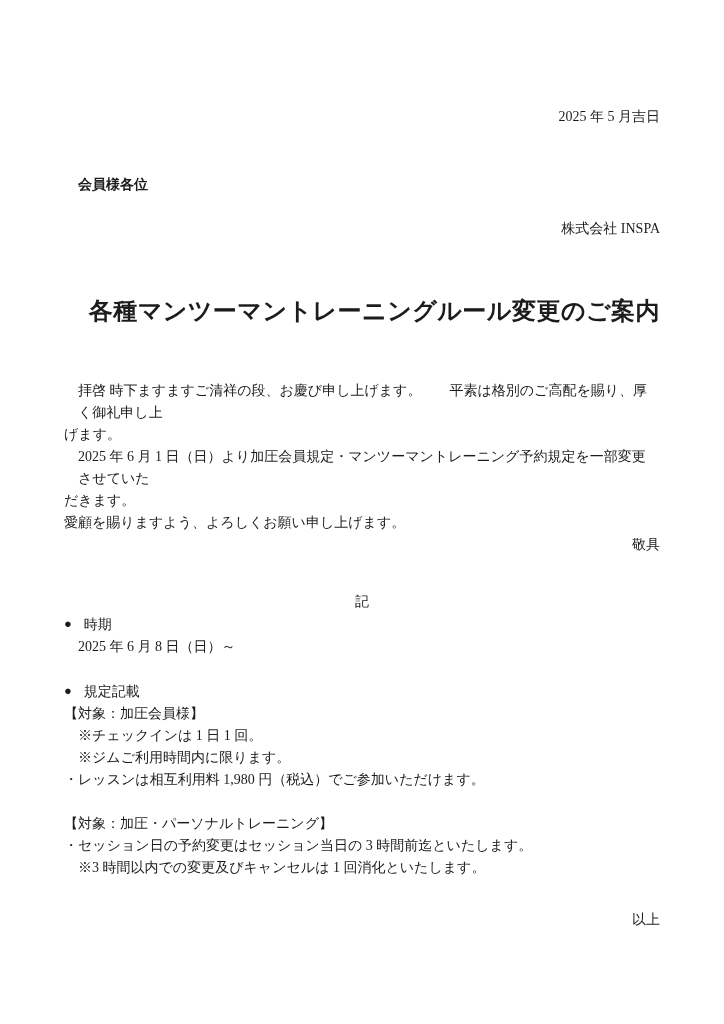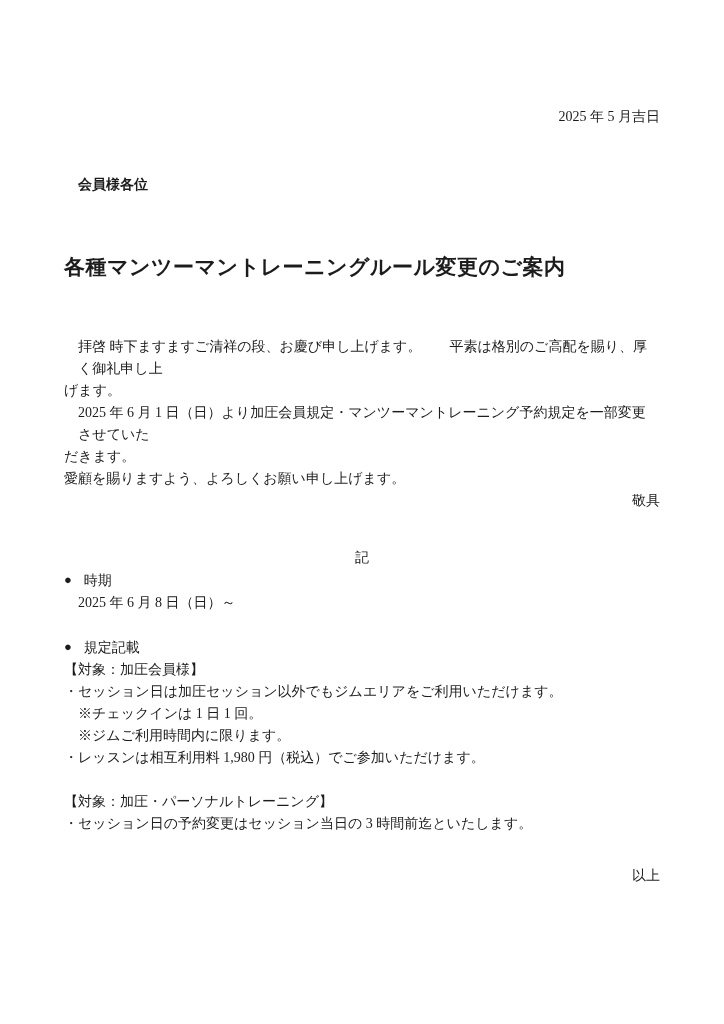--- a/index.html
+++ b/index.html
@@ -31,24 +31,24 @@
     margin-top: 46px;
     padding-left: 14px;
     font-weight: bold;
   }
   .sender-line {
     margin-top: 22px;
     text-align: right;
   }
   .doc-title {
     margin: 56px 0 0 0;
-    font-size: 21px;
+    font-size: 24px;
     line-height: 30px;
     font-weight: 700;
-    text-align: left;
+    text-align: right;
     letter-spacing: 0.5px;
   }
   .body-block {
     margin-top: 54px;
   }
   .line {
     min-height: 22px;
   }
   .indent {
     padding-left: 14px;
@@ -76,20 +76,21 @@
 </style>
 </head>
 <body>
 
 <div class="page">
 
   <div class="date-line">2025 年 5 月吉日</div>
 
   <div class="recipient-line">会員様各位</div>
 
+  <div class="sender-line">株式会社 INSPA</div>
 
   <h1 class="doc-title">各種マンツーマントレーニングルール変更のご案内</h1>
 
   <div class="body-block">
     <div class="line indent">拝啓 時下ますますご清祥の段、お慶び申し上げます。　　平素は格別のご高配を賜り、厚く御礼申し上</div>
     <div class="line">げます。</div>
     <div class="line indent">2025 年 6 月 1 日（日）より加圧会員規定・マンツーマントレーニング予約規定を一部変更させていた</div>
     <div class="line">だきます。</div>
     <div class="line">愛顧を賜りますよう、よろしくお願い申し上げます。</div>
   </div>
@@ -101,23 +102,23 @@
   <div class="line bullet-row">
     <span class="bullet">●</span><span>時期</span>
   </div>
   <div class="line indent">2025 年 6 月 8 日（日）～</div>
 
   <div class="line bullet-row gap-top">
     <span class="bullet">●</span><span>規定記載</span>
   </div>
 
   <div class="line">【対象：加圧会員様】</div>
-  <div class="line">・セッション日は加圧セッション以外でもジムエリアをご利用いただけます。</div>
   <div class="line indent">※チェックインは 1 日 1 回。</div>
   <div class="line indent">※ジムご利用時間内に限ります。</div>
   <div class="line">・レッスンは相互利用料 1,980 円（税込）でご参加いただけます。</div>
 
   <div class="line gap-top">【対象：加圧・パーソナルトレーニング】</div>
   <div class="line">・セッション日の予約変更はセッション当日の 3 時間前迄といたします。</div>
+  <div class="line indent">※3 時間以内での変更及びキャンセルは 1 回消化といたします。</div>
 
   <div class="line end-line">以上</div>
 
 </div>
 
 </body></html>

